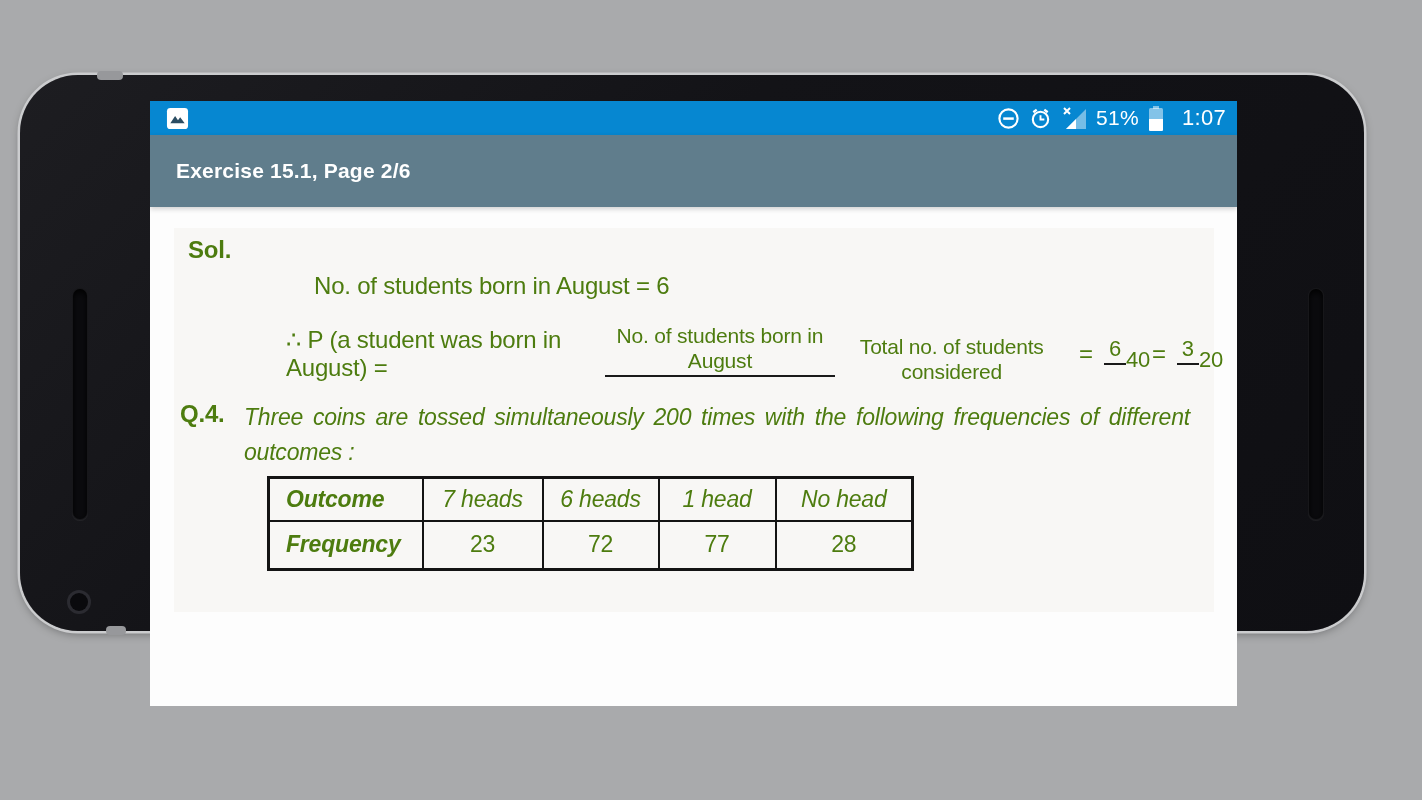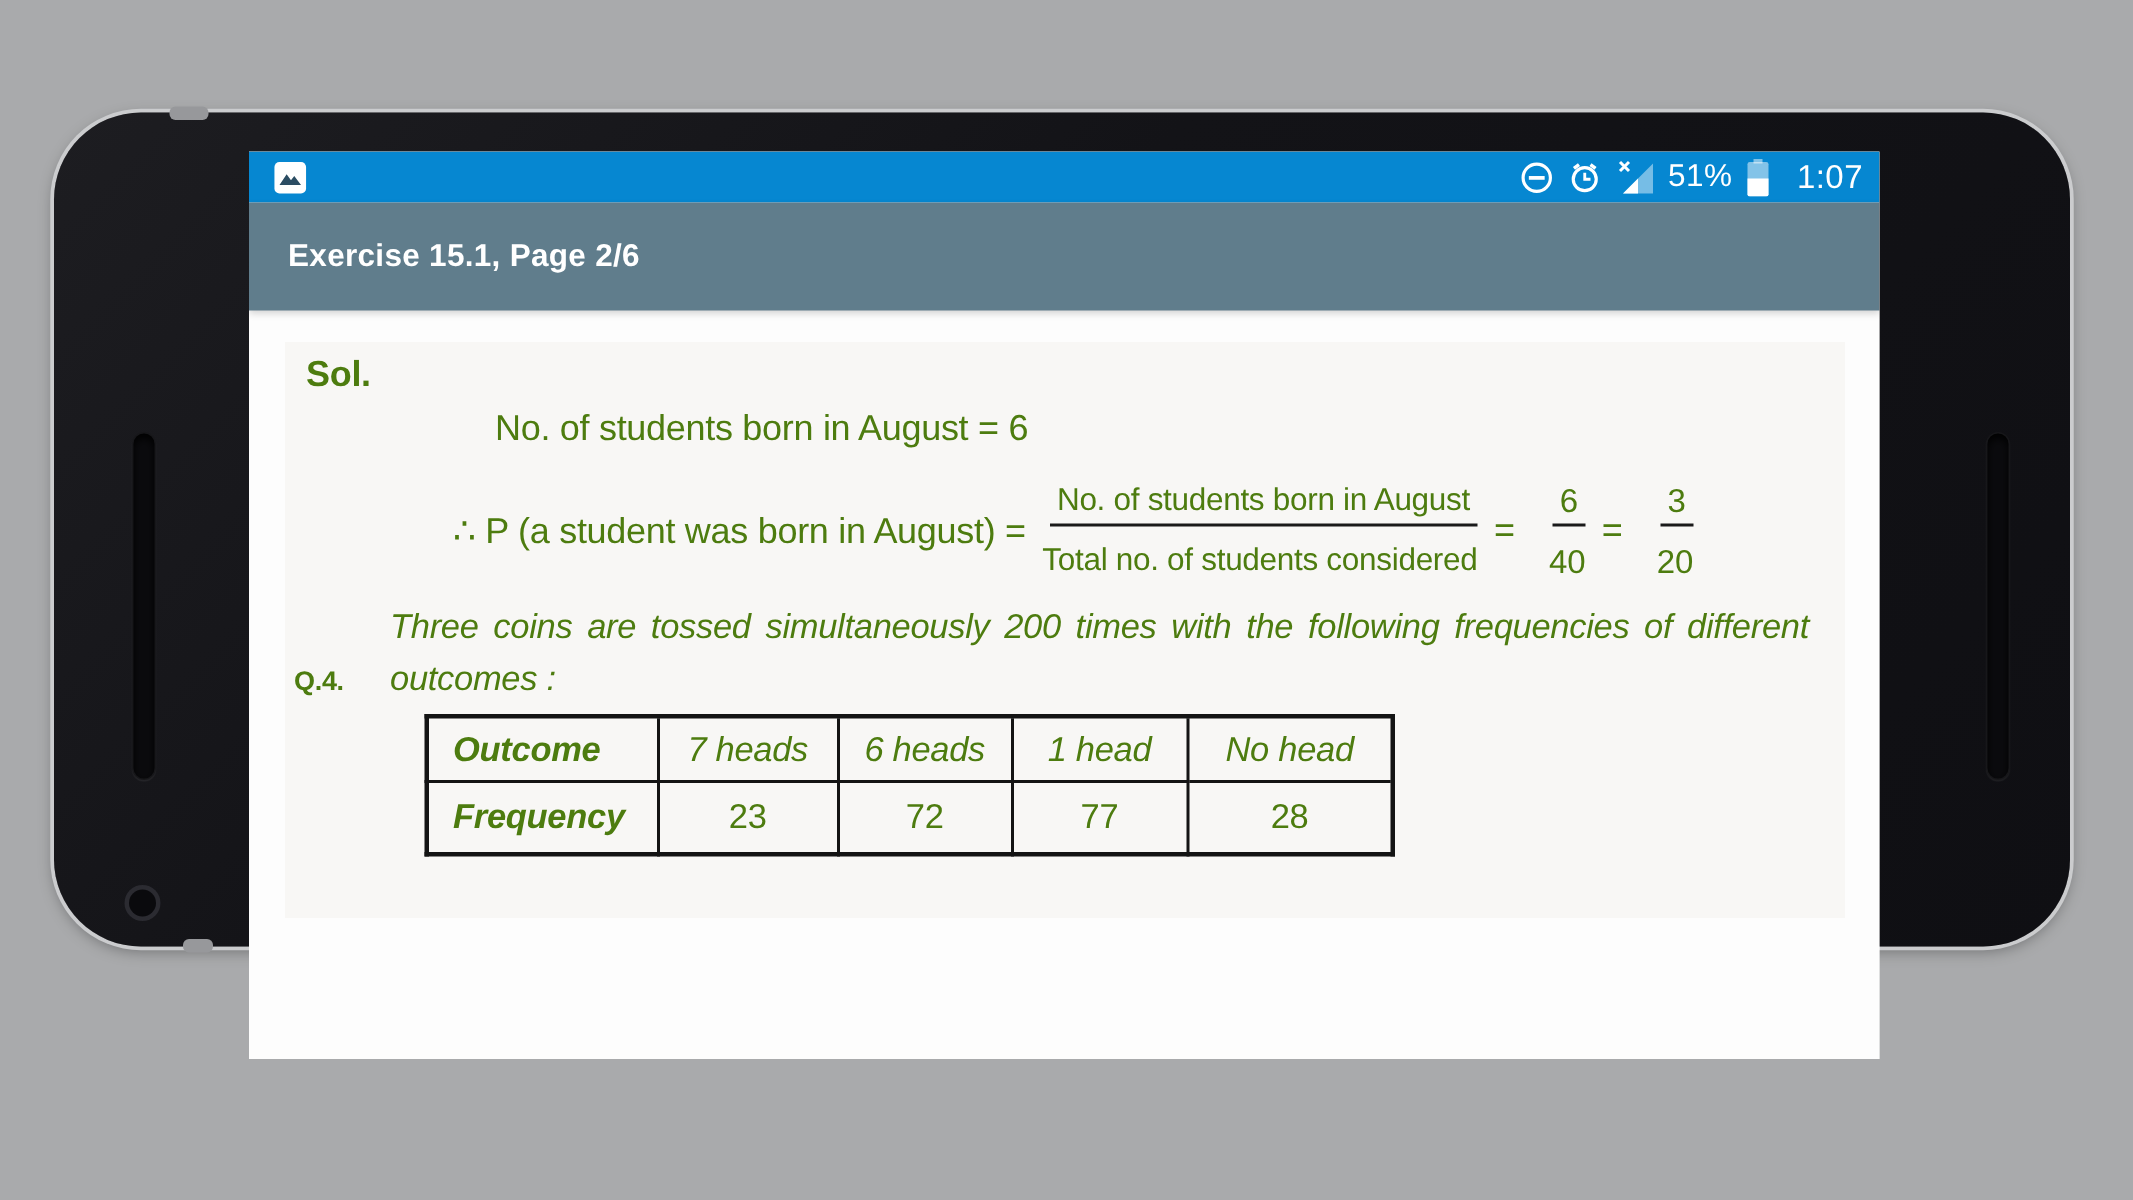--- a/index.html
+++ b/index.html
@@ -1,21 +1,21 @@
 <!DOCTYPE html>
 <html><head>
 <meta charset="utf-8">
 <style>
   * { margin:0; padding:0; box-sizing:border-box; }
   html,body { width:1422px; height:800px; overflow:hidden; }
   body { background:#a9aaac; font-family:"Liberation Sans", sans-serif; position:relative; }
 
   
   .phone {
-    position:absolute; left:36px; top:75px; width:1344px; height:556px;
+    position:absolute; left:20px; top:75px; width:1344px; height:556px;
     background:linear-gradient(135deg,#1d1d21 0%,#131317 40%,#0f0f13 100%);
     border-radius:58px;
     box-shadow:0 0 0 2.5px #cbccce, 0 3px 10px rgba(0,0,0,.35);
   }
   .slot {
     position:absolute; width:16px; height:232px; border-radius:9px;
     background:#0b0b0e;
     box-shadow:inset 0 3px 6px rgba(0,0,0,.9), 0 1px 1px rgba(255,255,255,.07);
     border:1px solid rgba(255,255,255,.05);
   }
@@ -68,28 +68,28 @@
   }
   .b  { font-weight:bold; }
 
   .sol-row { position:absolute; left:14px; top:8px; display:flex; gap:20px; font-size:24px; }
   .sol-line2 { position:absolute; left:140px; top:44px; font-size:24px; }
 
   .prob-row {
     position:absolute; left:112px; top:88px; height:76px;
     display:flex; align-items:center; gap:11px; font-size:24px;
   }
-  .frac { display:inline-flex; flex-direction:column; align-items:flex-end; text-align:center; line-height:1.15; }
+  .frac { display:inline-flex; align-items:flex-start; text-align:center; line-height:1.15; }
   .frac-big { font-size:21px; }
   .frac .num { border-bottom:2px solid #1a1a1a; padding:0 5px 2px; }
   .frac .den { padding-top:11px; }
   .frac-sm { font-size:22px; min-width:36px; }
 
   .q4-row { position:absolute; left:6px; top:172px; width:1012px; font-size:23px; }
-  .q4-label { float:left; width:64px; font-size:18px;margin-top:44px; }
+  .q4-label { float:left; width:64px; font-size:24px; }
   .q4-text { margin-left:64px; width:946px; text-align:justify; line-height:35px; font-style:italic; }
 
   .freq-table { position:absolute; left:93px; top:248px; border-collapse:collapse; table-layout:fixed; font-size:23px;padding-left:32px; }
   .freq-table td { border:2px solid #141414; text-align:center; }
   .freq-table { border:3px solid #141414; }
   .freq-table tr:nth-child(1) td { height:43px; }
   .freq-table tr:nth-child(2) td { height:49px; }
   .freq-table td.lbl { text-align:left; padding-left:16px; font-weight:bold; font-style:italic; }
   .freq-table tr:nth-child(1) td:not(.lbl) { font-style:italic; }
 

